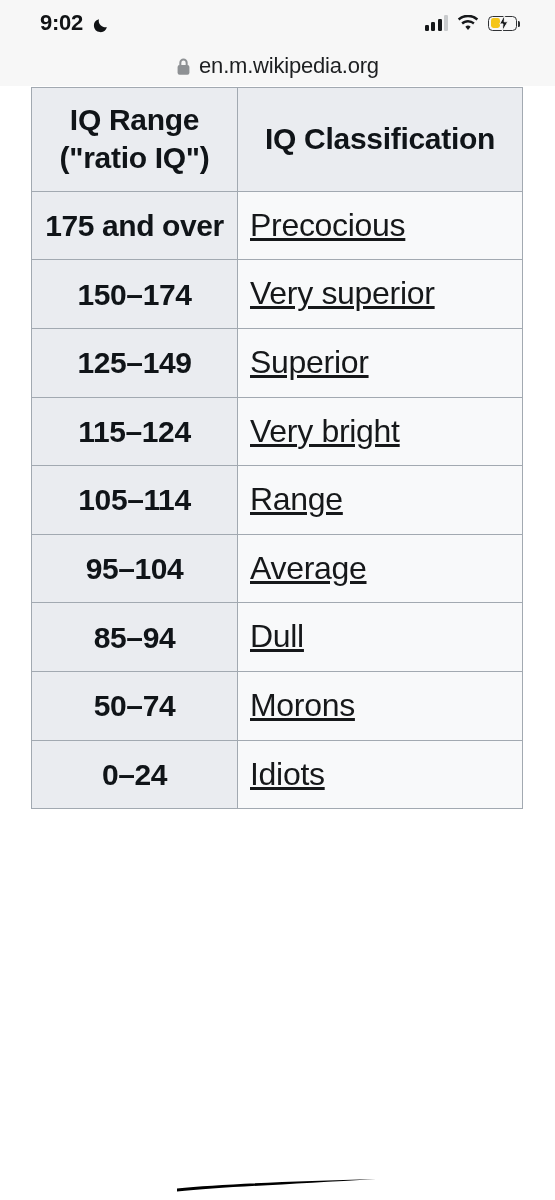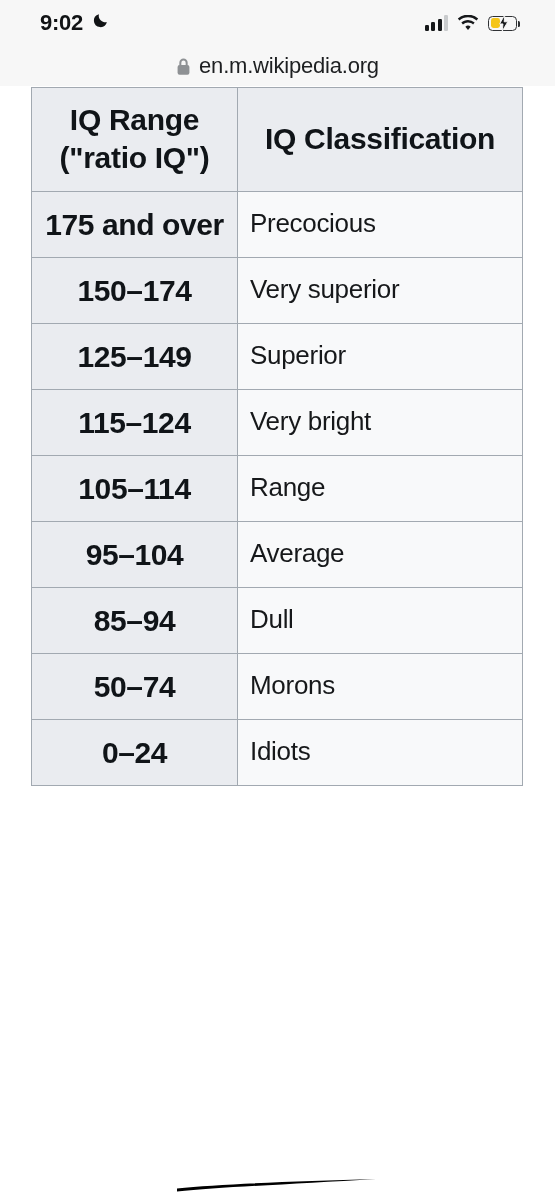--- a/index.html
+++ b/index.html
@@ -31,21 +31,21 @@
     height: 46px;
     background: #f7f7f7;
     display: flex;
     align-items: center;
     justify-content: space-between;
     padding: 0 38px 0 40px;
     box-sizing: border-box;
   }
   .status-left {
     display: flex;
-    align-items: flex-start;
+    align-items: flex-end;
     gap: 9px;
   }
   .status-clock {
     font-size: 22px;
     font-weight: bold;
     color: #111315;
     letter-spacing: -0.3px;
     line-height: 1;
   }
   .moon-icon {
@@ -193,24 +193,25 @@
     font-size: 30px;
     line-height: 1.3;
     padding: 13px 10px;
     letter-spacing: -0.4px;
   }
   .iq-table tbody td {
     background: #f8f9fa;
     color: #16181a;
     font-weight: normal;
     text-align: left;
-    font-size: 26px;
+    font-size: 32px;
     line-height: 1.3;
     padding: 13px 12px;
     letter-spacing: -0.3px;
+    text-decoration: underline;
   }
 
   
   .annotation-underline {
     position: absolute;
     left: 175px;
     top: 1172px;
     width: 205px;
     height: 22px;
     pointer-events: none;

